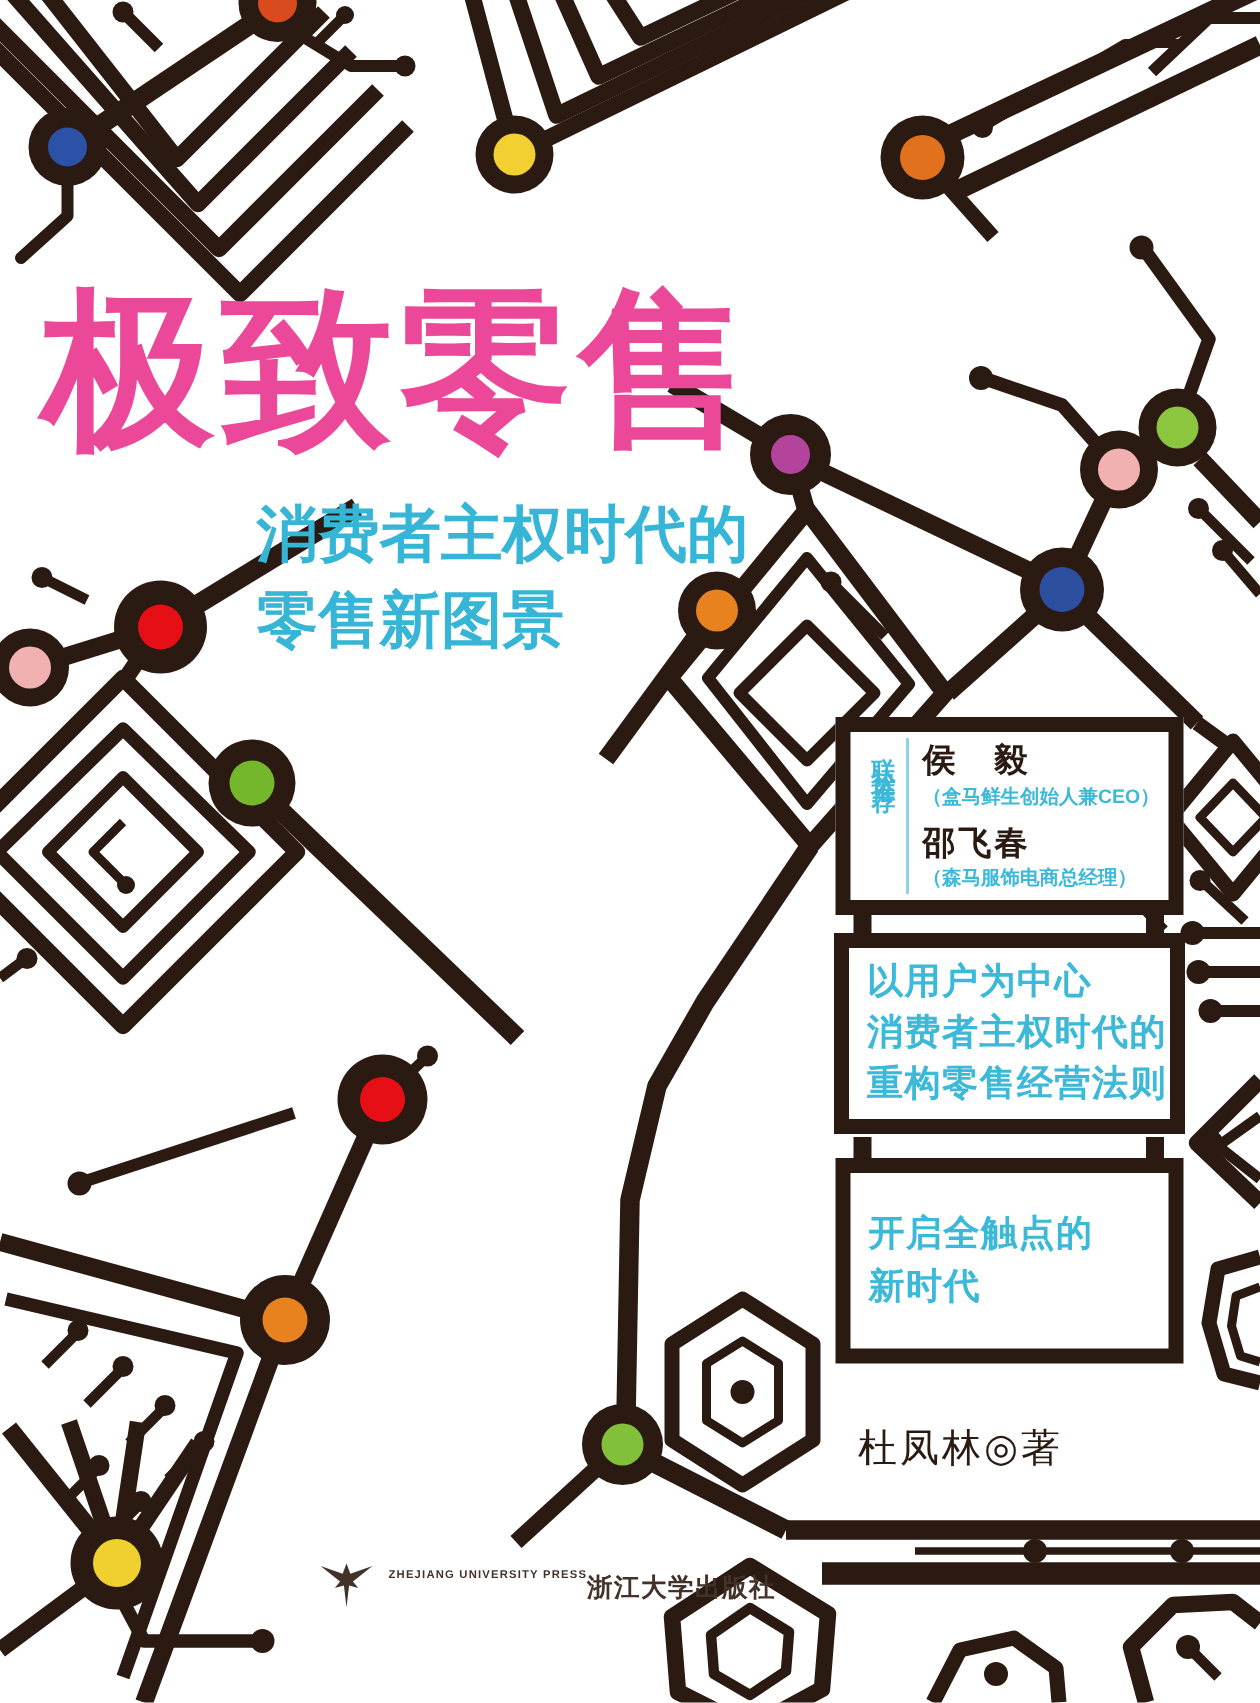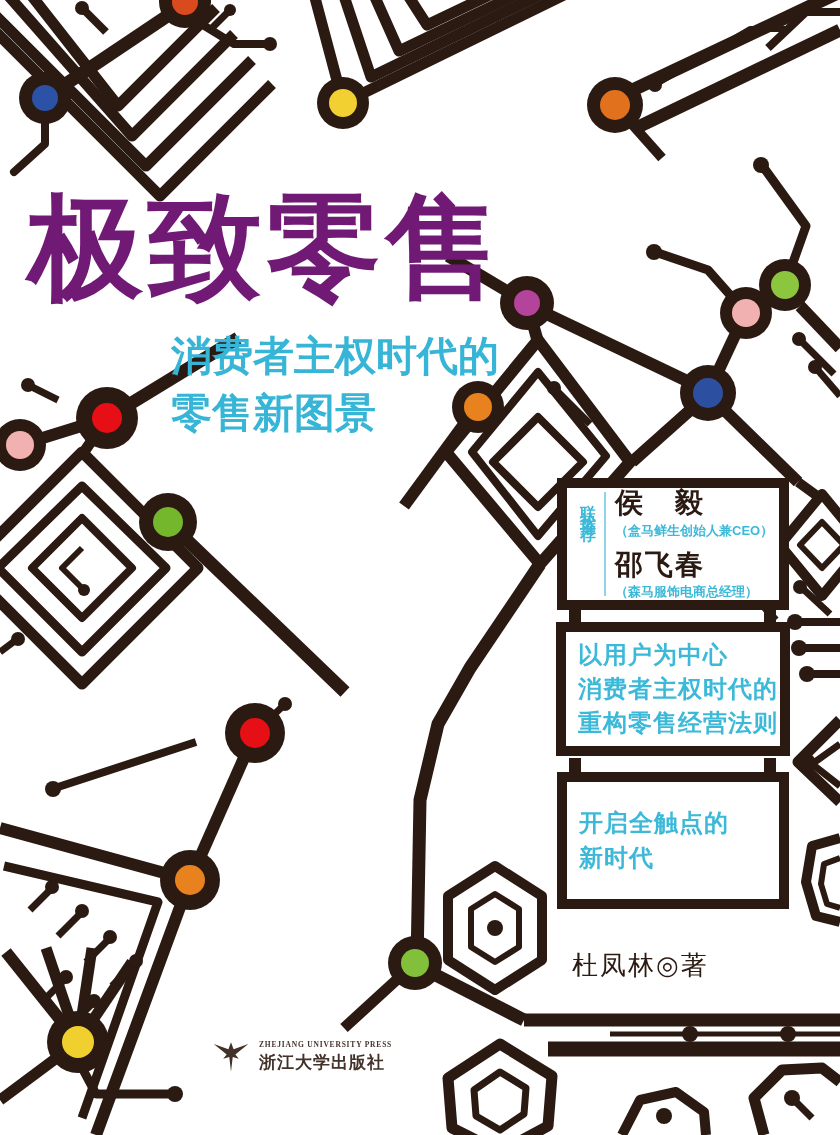--- a/index.html
+++ b/index.html
@@ -3,53 +3,53 @@
 <meta charset="utf-8">
 <style>
   html,body{margin:0;padding:0;}
   body{width:840px;height:1135px;overflow:hidden;background:#fff;
        font-family:"Liberation Sans","DejaVu Sans",sans-serif;}
   .cover{position:relative;width:840px;height:1135px;background:#ffffff;overflow:hidden;}
   .circuit{position:absolute;left:0;top:0;width:840px;height:1135px;}
 
   .title{position:absolute;left:28px;top:190px;margin:0;
          font-size:115px;line-height:1;font-weight:900;letter-spacing:4px;
-         color:#701a75;white-space:nowrap;}
+         color:#ec4899;white-space:nowrap;}
   .subtitle{position:absolute;left:171px;top:328px;
             font-size:41px;line-height:1.38;font-weight:800;letter-spacing:0px;
             color:#36b5d6;white-space:nowrap;}
 
   .box{position:absolute;box-sizing:border-box;background:#ffffff;
        border:10px solid #2b1a12;}
   .box1{left:557px;top:478px;width:232px;height:132px;
         display:flex;align-items:center;padding:8px 10px;gap:9px;}
   .box2{left:556px;top:622px;width:234px;height:134px;}
   .box3{left:557px;top:772px;width:232px;height:137px;}
   .selling{display:flex;flex-direction:column;justify-content:center;
            padding:10px 12px;}
   .selling .line{font-size:24px;font-weight:800;color:#3cb9d8;
                  line-height:1.42;letter-spacing:1px;white-space:nowrap;}
 
   .vlabel{writing-mode:vertical-rl;text-orientation:upright;
           color:#3cb9d8;font-size:16px;font-weight:700;letter-spacing:7px;
           border-right:2px solid #8fd4e6;padding-right:6px;height:104px;
           flex:0 0 auto;}
   .rec-names{display:flex;flex-direction:column;justify-content:center;}
-  .rec-name{font-size:28px;font-weight:800;color:#2b1a12;letter-spacing:2px;
+  .rec-name{font-size:22px;font-weight:800;color:#2b1a12;letter-spacing:2px;
             line-height:1.15;white-space:nowrap;}
   .rec-title{font-size:13px;font-weight:700;color:#3cb9d8;margin:2px 0 9px;
              white-space:nowrap;letter-spacing:0;}
   .rec-title:last-child{margin-bottom:0;}
 
   .author{position:absolute;left:572px;top:948px;font-size:26px;color:#2b1a12;
           letter-spacing:2px;font-weight:500;white-space:nowrap;}
 
   .publisher{position:absolute;left:212px;top:1040px;display:flex;
              align-items:center;gap:9px;color:#43322a;}
-  .pub-text{display:flex;flex-direction:column;font-family:Liberation Serif, serif;}
+  .pub-text{display:flex;flex-direction:row;}
   .pub-en{font-size:7.5px;letter-spacing:0.8px;font-weight:700;white-space:nowrap;}
   .pub-cn{font-size:17px;letter-spacing:1px;font-weight:700;margin-top:2px;white-space:nowrap;}
 </style>
 </head>
 <body>
 
 <div class="cover">
 
   <svg class="circuit" viewBox="0 0 840 1135" xmlns="http://www.w3.org/2000/svg">
     <g stroke="#2b1a12" fill="none" stroke-linejoin="round">

